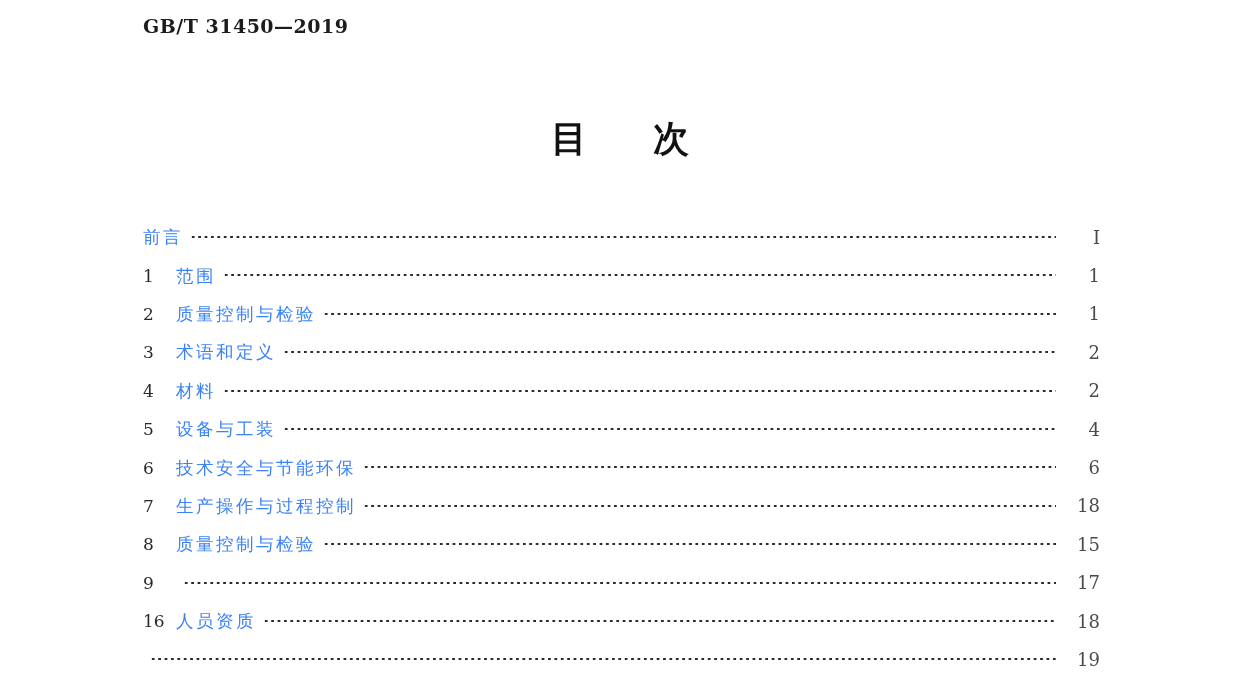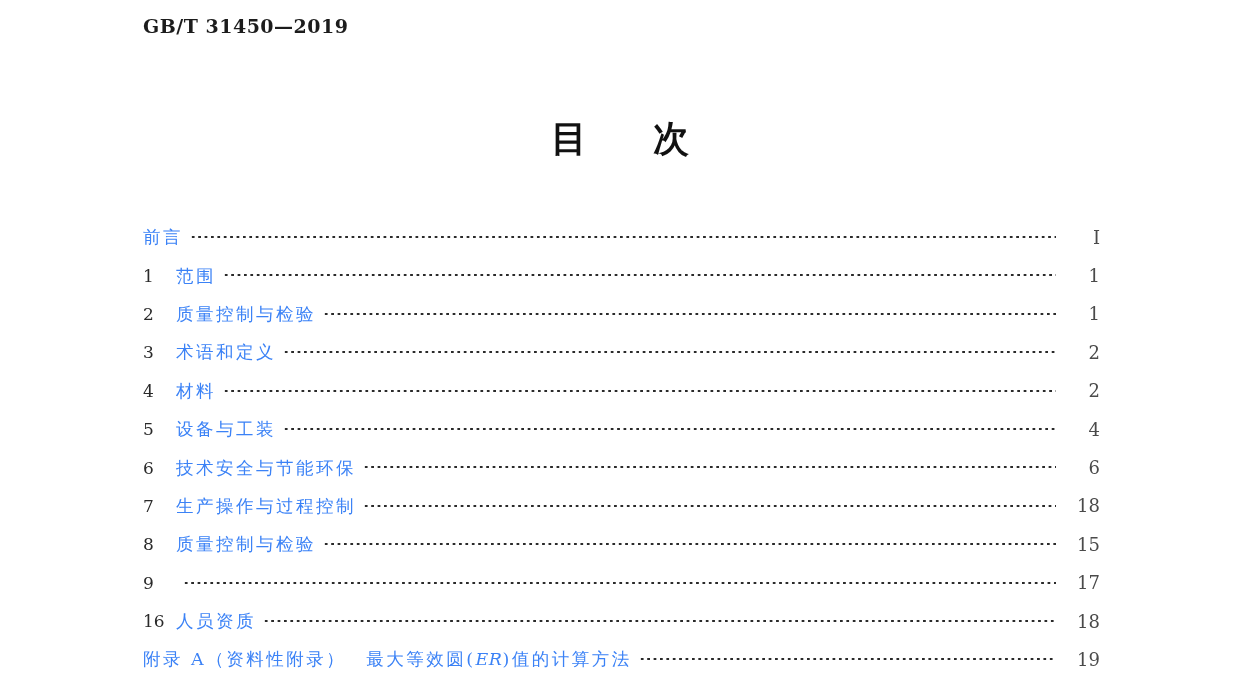--- a/index.html
+++ b/index.html
@@ -154,17 +154,16 @@
       <span class="toc-leader"></span>
       <span class="toc-page">17</span>
     </div>
     <div class="toc-row">
       <span class="toc-num">16</span>
       <span class="toc-label">人员资质</span>
       <span class="toc-leader"></span>
       <span class="toc-page">18</span>
     </div>
     <div class="toc-row">
-      <span class="toc-label">附录 A（资料性附录）　最大等效圆(<i>ER</i><span>)值的计算方法</span></span>
       <span class="toc-leader"></span>
       <span class="toc-page">19</span>
     </div>
   </div>
 
 </body></html>

